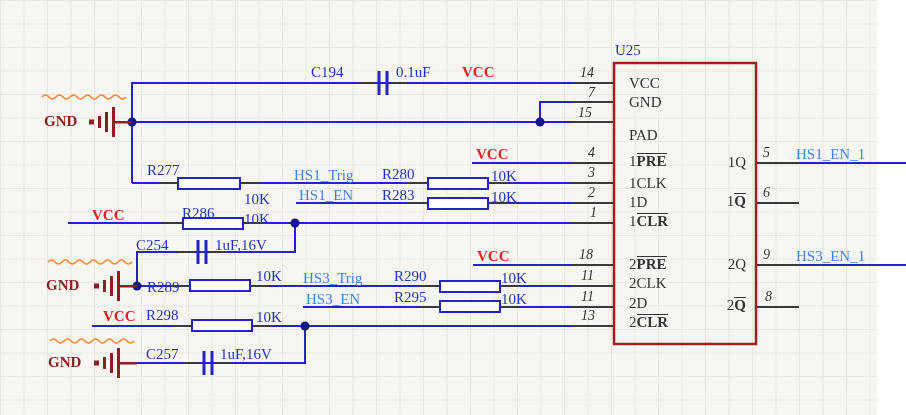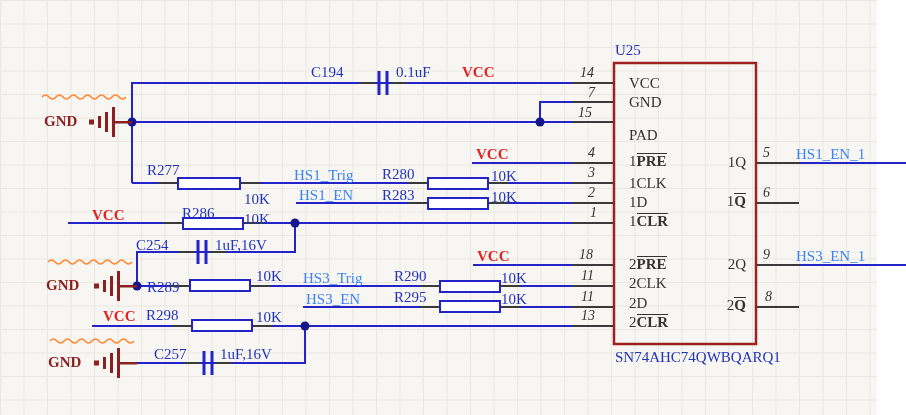--- a/index.html
+++ b/index.html
@@ -142,32 +142,31 @@
   <span class="t blue" style="left:256px;top:269px">10K</span>
   <span class="t blue" style="left:394px;top:269px">R290</span>
   <span class="t blue" style="left:501px;top:271px">10K</span>
   <span class="t blue" style="left:394px;top:290px">R295</span>
   <span class="t blue" style="left:501px;top:292px">10K</span>
   <span class="t blue" style="left:146px;top:308px">R298</span>
   <span class="t blue" style="left:256px;top:310px">10K</span>
 
   <span class="t blue" style="left:136px;top:238px">C254</span>
   <span class="t blue" style="left:215px;top:238px">1uF,16V</span>
-  <span class="t blue" style="left:154px;top:347px">C257</span>
+  <span class="t blue" style="left:146px;top:347px">C257</span>
   <span class="t blue" style="left:220px;top:347px">1uF,16V</span>
 
   <span class="t mag" style="left:294px;top:168px">HS1_Trig</span>
   <span class="t mag" style="left:299px;top:188px">HS1_EN</span>
   <span class="t mag" style="left:303px;top:271px">HS3_Trig</span>
   <span class="t mag" style="left:306px;top:292px">HS3_EN</span>
   <span class="t mag" style="left:796px;top:147px">HS1_EN_1</span>
   <span class="t mag" style="left:796px;top:249px">HS3_EN_1</span>
 
   <span class="t blue" style="left:615px;top:43px">U25</span>
-  <span class="t blue" style="left:615px;top:350px">SN74AHC74QWBQARQ1</span>
 
   <span class="t blk sm" style="left:580px;top:66px">14</span>
   <span class="t blk sm" style="left:588px;top:86px">7</span>
   <span class="t blk sm" style="left:578px;top:106px">15</span>
   <span class="t blk sm" style="left:588px;top:146px">4</span>
   <span class="t blk sm" style="left:588px;top:166px">3</span>
   <span class="t blk sm" style="left:588px;top:186px">2</span>
   <span class="t blk sm" style="left:590px;top:206px">1</span>
   <span class="t blk sm" style="left:579px;top:248px">18</span>
   <span class="t blk sm" style="left:581px;top:269px">11</span>

